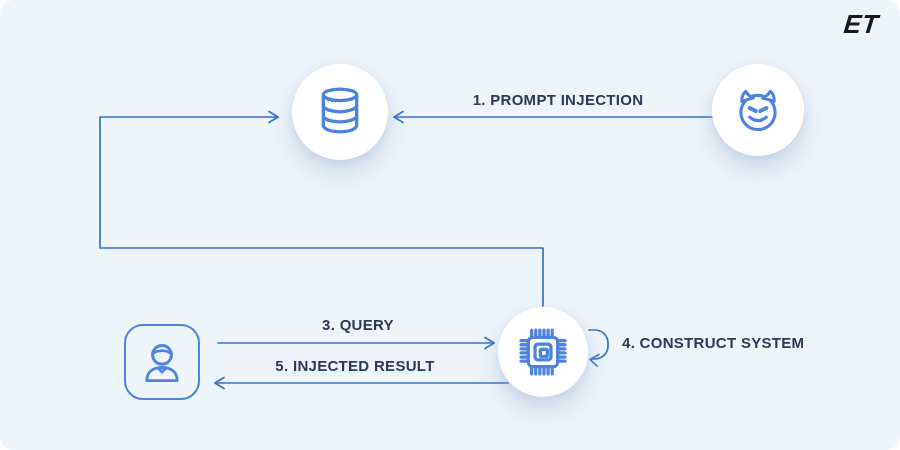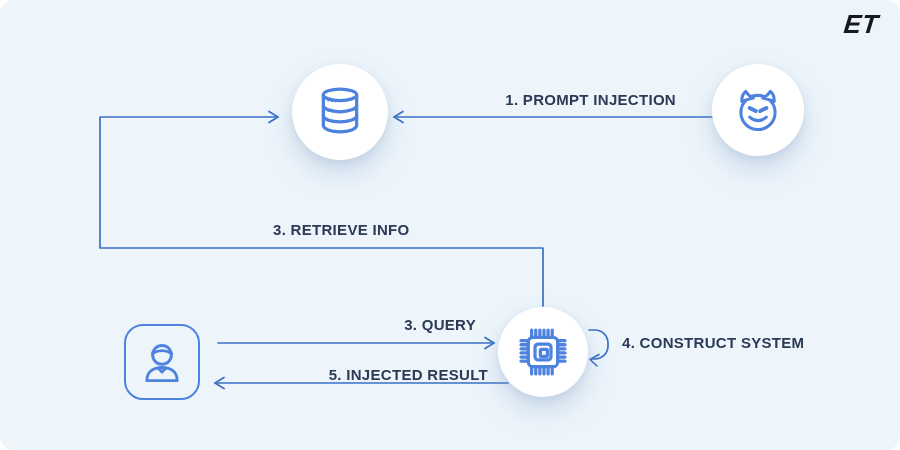--- a/index.html
+++ b/index.html
@@ -80,25 +80,25 @@
   .icon .horn { fill: var(--node-fill); }
   .icon .thick { stroke-width: 1.75; }
   .label {
     position: absolute;
     color: var(--label-text);
     font-size: 15px;
     font-weight: 600;
     letter-spacing: 0.3px;
     white-space: nowrap;
   }
-  .label.centered { text-align: right; }
+  .label.centered { text-align: center; }
   .label-step1 { left: 440px; top: 91px;  width: 236px; }
   .label-step3 { left: 273px; top: 221px; }
   .label-step2 { left: 240px; top: 316px; width: 236px; }
-  .label-step5 { left: 222px; top: 357px; width: 266px; margin-top: 9px; }
+  .label-step5 { left: 222px; top: 357px; width: 266px; }
   .label-step4 { left: 622px; top: 333px; line-height: 20.5px; text-align: center; }
 </style>
 </head>
 <body>
 
 <div class="stage">
 
   <svg class="arrows" viewBox="0 0 900 450" aria-hidden="true">
 
     <path d="M712 117 H394"></path>
@@ -163,20 +163,19 @@
   <div class="node node-user">
     <svg class="icon" width="52" height="52" viewBox="0 0 24 24">
       <circle cx="12" cy="8.7" r="4.35"></circle>
       <path d="M7.8 7.9 Q12 5.6 16.2 7.9"></path>
       <path d="M5 20.6 c0 -4.2 3.1 -6.1 7 -6.1 s7 1.9 7 6.1 z"></path>
       <path d="M10.3 14.9 L12 16.6 L13.7 14.9"></path>
     </svg>
   </div>
 
   <div class="label centered label-step1">1. PROMPT INJECTION</div>
-  <div class="label label-step3">3. RETRIEVE INFO</div>
   <div class="label centered label-step2">3. QUERY</div>
   <div class="label centered label-step5">5. INJECTED RESULT</div>
   <div class="label label-step4">
     <div>4. CONSTRUCT SYSTEM</div>
   </div>
 
 </div>
 
 </body></html>

